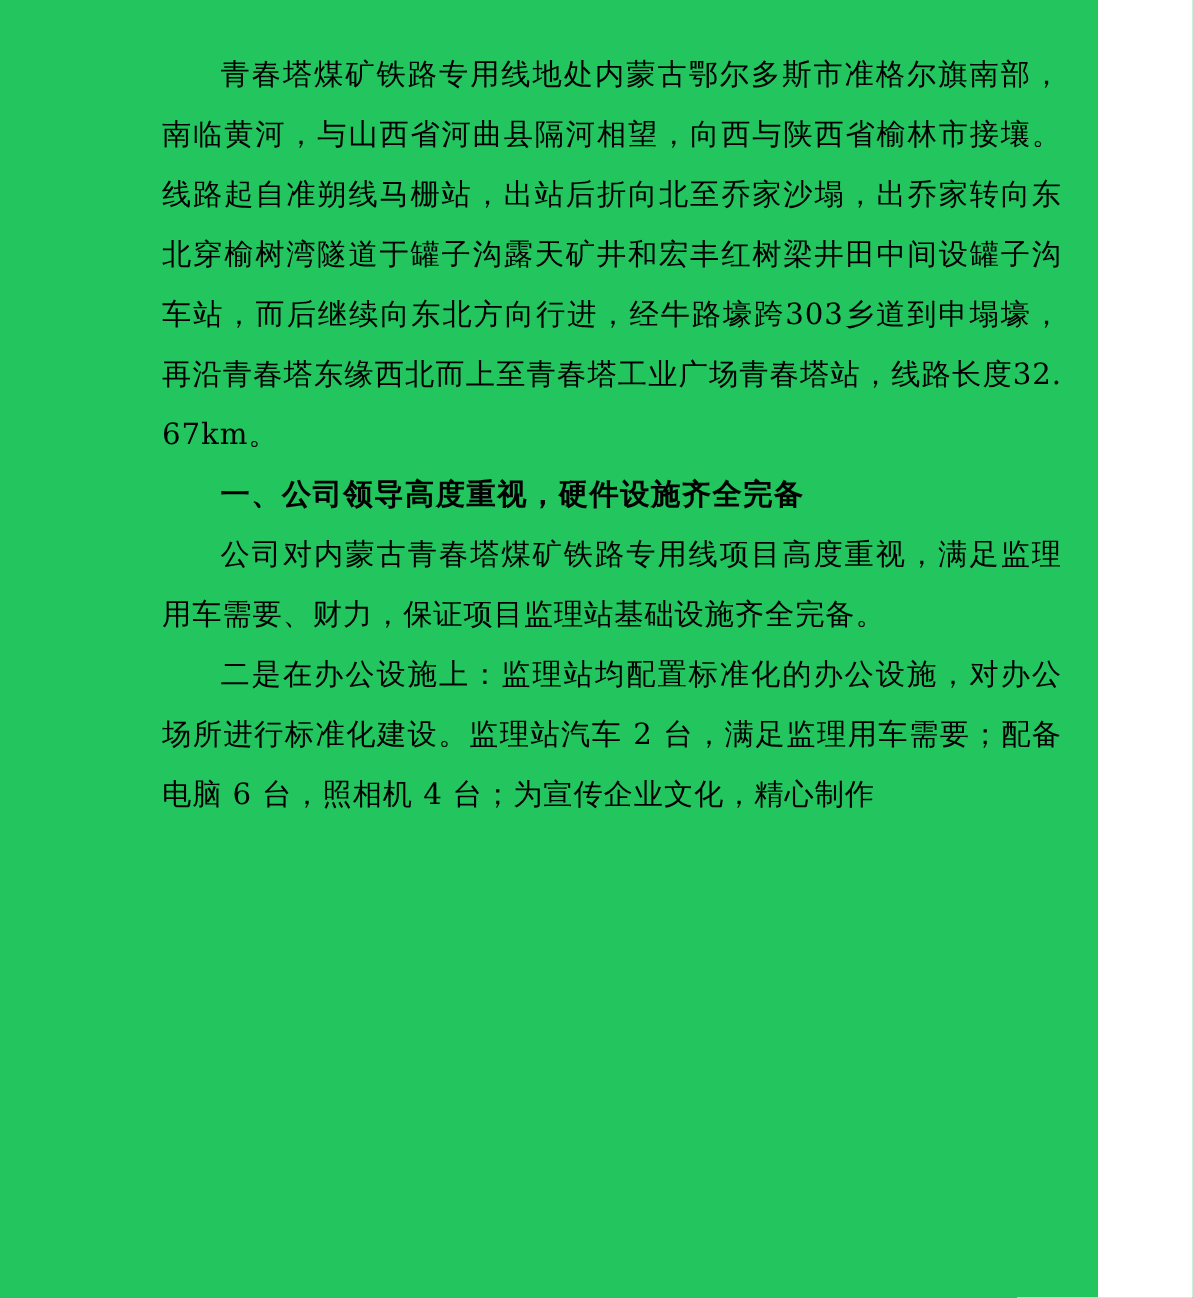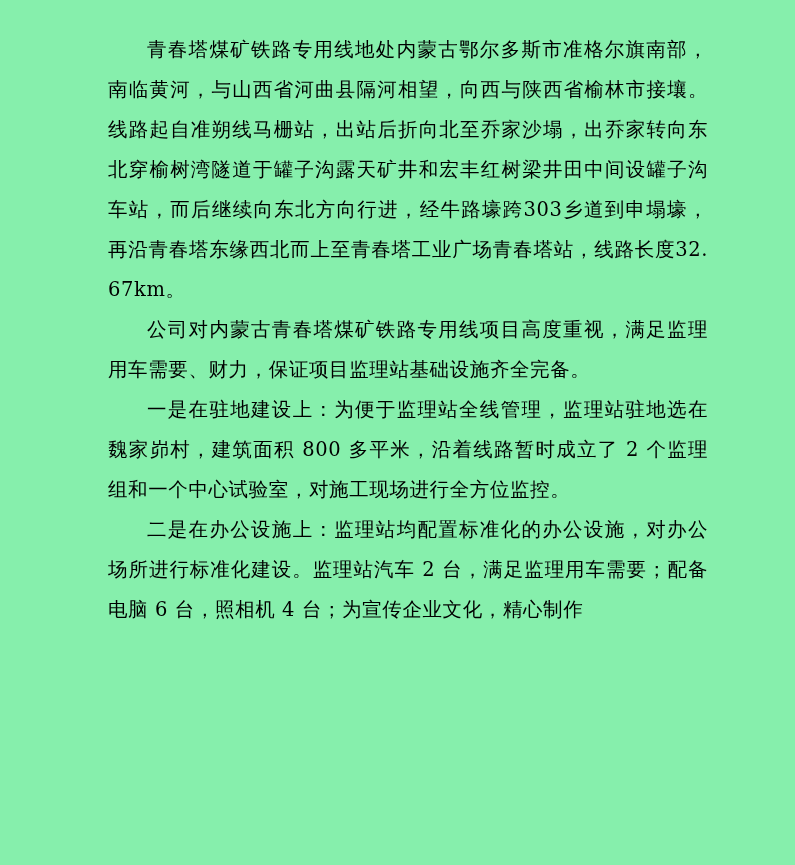--- a/index.html
+++ b/index.html
@@ -8,23 +8,23 @@
     background: #ffffff;
   }
   body {
     width: 795px;
     height: 865px;
     font-family: "DejaVu Serif", "Liberation Serif", serif;
     overflow: hidden;
   }
   #page {
     position: relative;
-    width: 795px;
+    width: 732px;
     height: 865px;
-    background: #86efac;
+    background: #22c55e;
     box-sizing: border-box;
   }
   #doc-body {
     position: absolute;
     left: 108px;
     top: 30px;
     width: 600px;
   }
   .para {
     margin: 0;
@@ -42,17 +42,17 @@
     font-weight: bold;
     letter-spacing: 1px;
   }
 </style>
 </head>
 <body>
 
 <div id="page">
   <div id="doc-body">
     <p class="para">青春塔煤矿铁路专用线地处内蒙古鄂尔多斯市准格尔旗南部，南临黄河，与山西省河曲县隔河相望，向西与陕西省榆林市接壤。线路起自准朔线马栅站，出站后折向北至乔家沙塌，出乔家转向东北穿榆树湾隧道于罐子沟露天矿井和宏丰红树梁井田中间设罐子沟车站，而后继续向东北方向行进，经牛路壕跨303乡道到申塌壕，再沿青春塔东缘西北而上至青春塔工业广场青春塔站，线路长度32.67km。</p>
+    <p class="para heading">一、公司领导高度重视，硬件设施齐全完备</p>
     <p class="para">公司对内蒙古青春塔煤矿铁路专用线项目高度重视，满足监理用车需要、财力，保证项目监理站基础设施齐全完备。</p>
-    <p class="para">一是在驻地建设上：为便于监理站全线管理，监理站驻地选在魏家峁村，建筑面积 800 多平米，沿着线路暂时成立了 2 个监理组和一个中心试验室，对施工现场进行全方位监控。</p>
     <p class="para">二是在办公设施上：监理站均配置标准化的办公设施，对办公场所进行标准化建设。监理站汽车 2 台，满足监理用车需要；配备电脑 6 台，照相机 4 台；为宣传企业文化，精心制作</p>
   </div>
 </div>
 
 </body></html>

